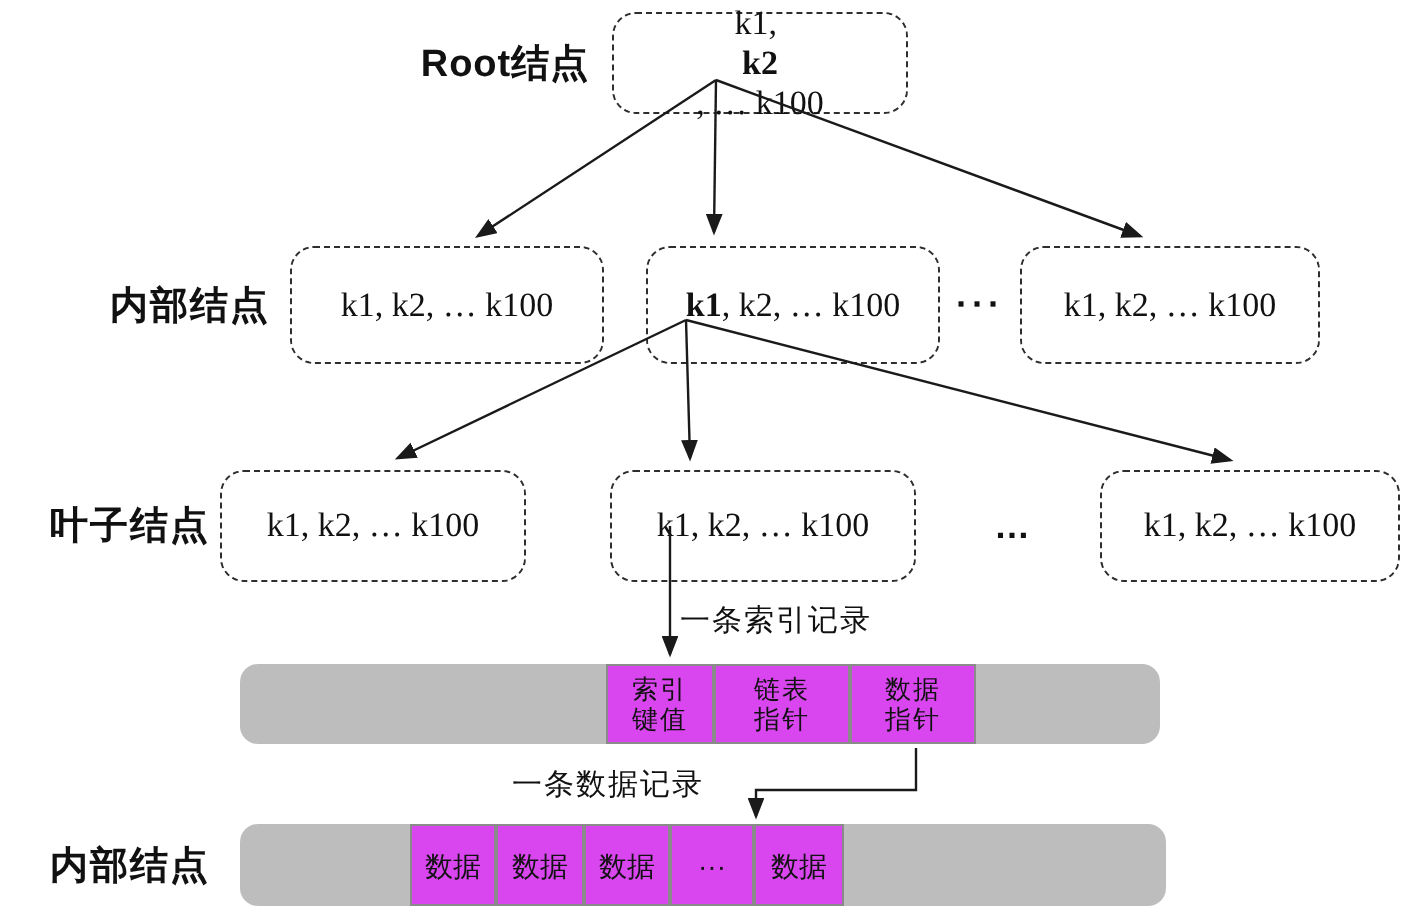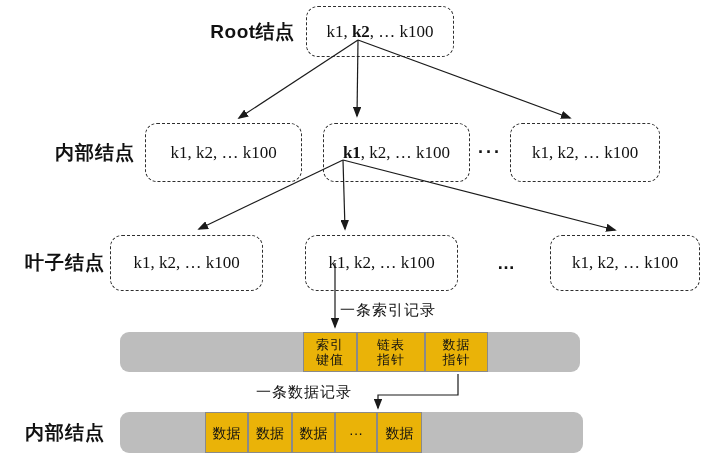--- a/index.html
+++ b/index.html
@@ -22,40 +22,40 @@
     font-weight:bold; font-size:19px; letter-spacing:1px;
   }
   .root-label { font-family:Liberation Sans, sans-serif; letter-spacing:0.5px; }
   .ellipsis {
     position:absolute; display:flex; align-items:center; justify-content:center;
     font-size:18px; font-weight:bold; letter-spacing:2px;
   }
   
   .bar { position:absolute; background:#bdbdbd; border-radius:9px; }
   .bar-cell {
-    position:absolute; box-sizing:border-box; background:#eab308;
+    position:absolute; box-sizing:border-box; background:#d946ef;
     border:1px solid #8a8a8a; display:flex; flex-direction:column;
     align-items:center; justify-content:center; text-align:center;
     font-size:13px; line-height:15px; letter-spacing:1px;
   }
   .data-cell { font-size:14px; line-height:16px; letter-spacing:0; }
   .arrow-label { position:absolute; font-size:15px; letter-spacing:1px; white-space:nowrap; }
   svg.arrows { position:absolute; left:0; top:0; pointer-events:none; }
 </style>
 </head>
 <body>
 
 <div class="canvas">
 
   <div class="row-label root-label" style="left:200px; top:6px; width:105px; height:51px;">Root结点</div>
   <div class="row-label" style="left:40px; top:123px; width:110px; height:59px;">内部结点</div>
   <div class="row-label" style="left:10px; top:235px; width:110px; height:56px;text-align:center;">叶子结点</div>
   <div class="row-label" style="left:10px; top:412px; width:110px; height:41px;">内部结点</div>
 
-  <div class="node-box" style="left:306px; top:6px; width:148px; height:51px;"><span>k1, </span><b>k2</b><span>, … k100</span></div>
+  <div class="node-box" style="left:306px; top:6px; width:148px; height:51px;flex-direction:column;"><span>k1, </span><b>k2</b><span>, … k100</span></div>
 
   <div class="node-box" style="left:145px; top:123px; width:157px; height:59px;"><span>k1, k2, … k100</span><b></b><span></span></div>
   <div class="node-box" style="left:323px; top:123px; width:147px; height:59px;"><span></span><b>k1</b><span>, k2, … k100</span></div>
   <div class="ellipsis" style="left:470px; top:123px; width:40px; height:59px;">···</div>
   <div class="node-box" style="left:510px; top:123px; width:150px; height:59px;"><span>k1, k2, … k100</span><b></b><span></span></div>
 
   <div class="node-box" style="left:110px; top:235px; width:153px; height:56px;"><span>k1, k2, … k100</span><b></b><span></span></div>
   <div class="node-box" style="left:305px; top:235px; width:153px; height:56px;"><span>k1, k2, … k100</span><b></b><span></span></div>
   <div class="ellipsis" style="left:472px; top:235px; width:70px; height:56px;">…</div>
   <div class="node-box" style="left:550px; top:235px; width:150px; height:56px;"><span>k1, k2, … k100</span><b></b><span></span></div>

